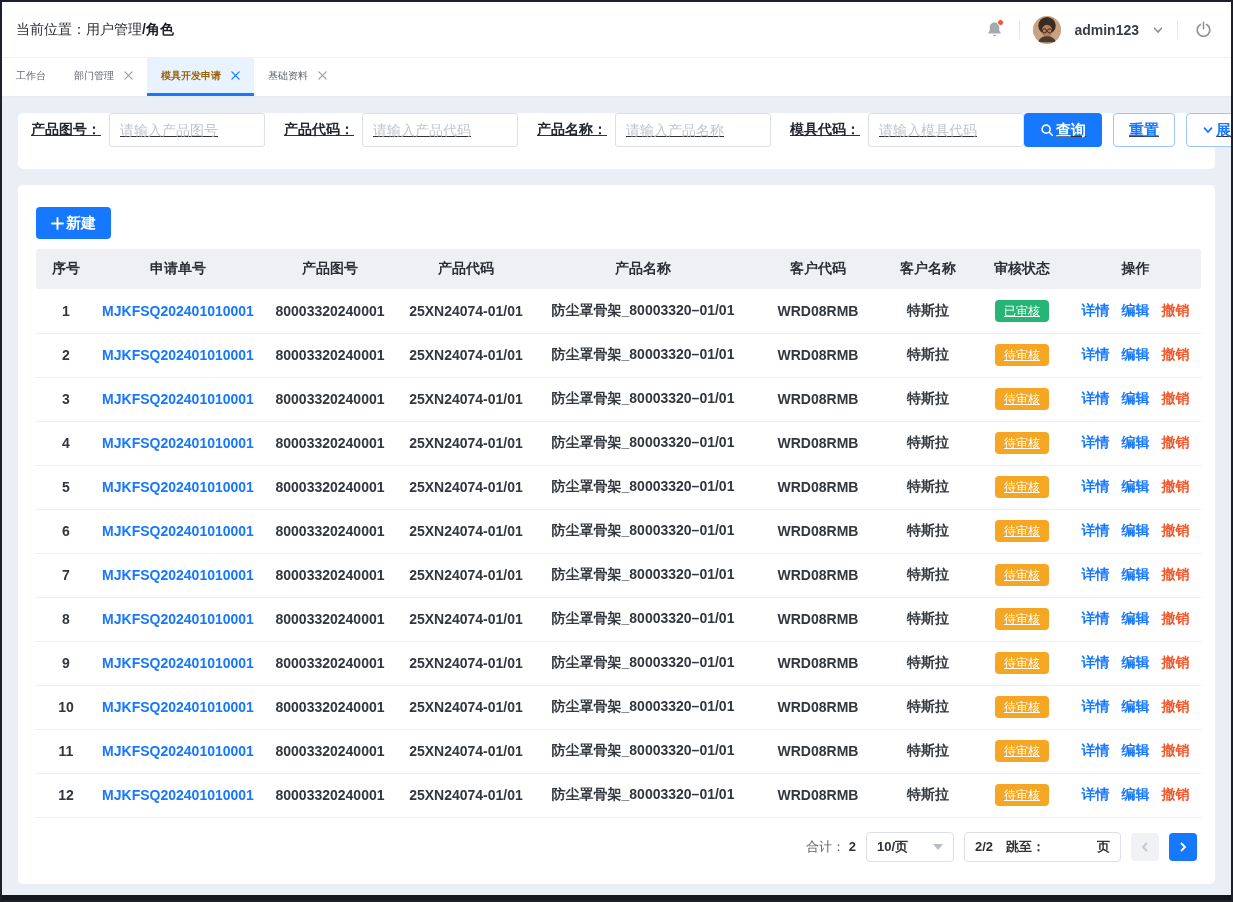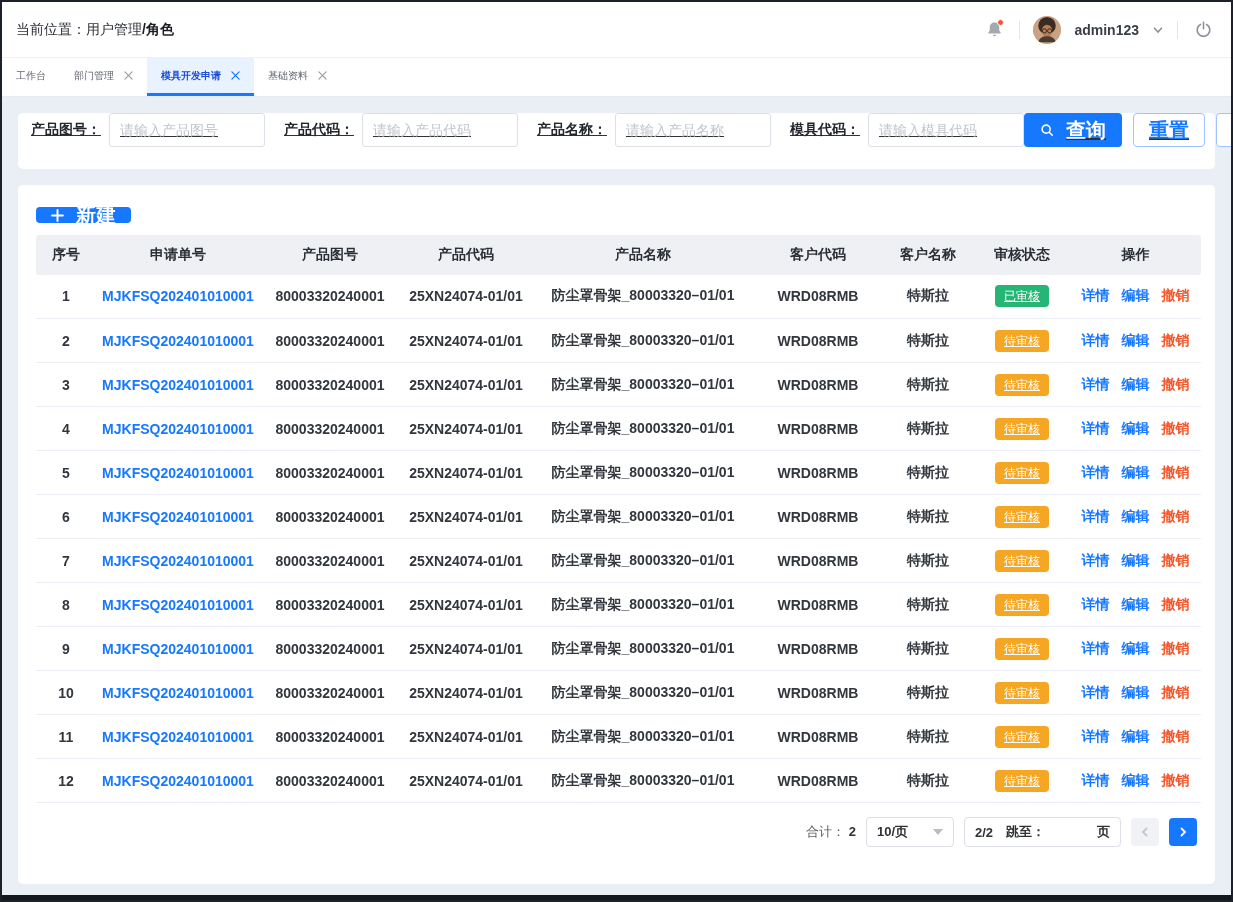--- a/index.html
+++ b/index.html
@@ -53,21 +53,21 @@
     padding-left: 14px;
   }
   .tab {
     display: flex; align-items: center; gap: 10px;
     padding: 0 14px; font-size: 10px; color: #5f646c;
     cursor: pointer; border-bottom: 3px solid transparent;
   }
   .tab.first { padding-left: 0; }
   .tab .tab-close { display: flex; }
   .tab.active {
-    color: #1d4ed8; background: #e8f3ff;
+    color: #a16207; background: #e8f3ff;
     border-bottom-color: #1677ff; font-weight: 700; align-items: center;
   }
 
   
   .filter-panel {
     margin: 16px; height: 56px;
     background: #fff; border-radius: 5px;
     display: flex; align-items: flex-start;
     padding: 0 16px 0 13px;
     text-decoration: underline;
@@ -76,34 +76,34 @@
   .filter-label { font-weight: 700; font-size: 14px; color: #23262c; margin-right: 8px; white-space: nowrap; }
   .filter-input {
     width: 156px; height: 34px;
     border: 1px solid #dcdfe6; border-radius: 3px;
     padding: 0 10px; font-size: 14px; color: #303133;
     font-family: inherit; outline: none; background: #fff;
   }
   .filter-input::placeholder { color: #c0c4cc; }
   .filter-actions { margin-left: auto; display: flex; align-items: center; gap: 11px; }
   .btn {
-    height: 34px; border-radius: 4px; font-size: 20px; font-weight: 600;
-    display: inline-flex; align-items: center; justify-content: center; gap: 12px;
+    height: 34px; border-radius: 4px; font-size: 15px; font-weight: 600;
+    display: inline-flex; align-items: center; justify-content: center; gap: 2px;
     cursor: pointer; font-family: inherit; border: 1px solid transparent;
     padding: 0 15px; white-space: nowrap;
   }
   .btn-primary { background: #1677ff; color: #fff; }
   .btn-outline { background: #fff; color: #1677ff; border-color: #9ec4ff; }
 
   .main-panel {
     margin: 0 16px; background: #fff; border-radius: 5px;
     padding: 22px 18px 20px 18px;
     height: 699px;
   }
-  .create-btn { height: 16px; padding: 0 14px; }
+  .create-btn { height: 32px; padding: 0 14px; }
 
   
   table.data-table { width: 100%; border-collapse: collapse; margin-top: 10px; table-layout: fixed; }
   .data-table thead th {
     background: #eef0f4; height: 40px;
     font-size: 14px; font-weight: 700; color: #2b2f36;
     text-align: center; padding: 0 4px;
   }
   .data-table thead th:first-child { border-radius: 3px 0 0 3px; }
   .data-table thead th:last-child { border-radius: 0 3px 3px 0; }

